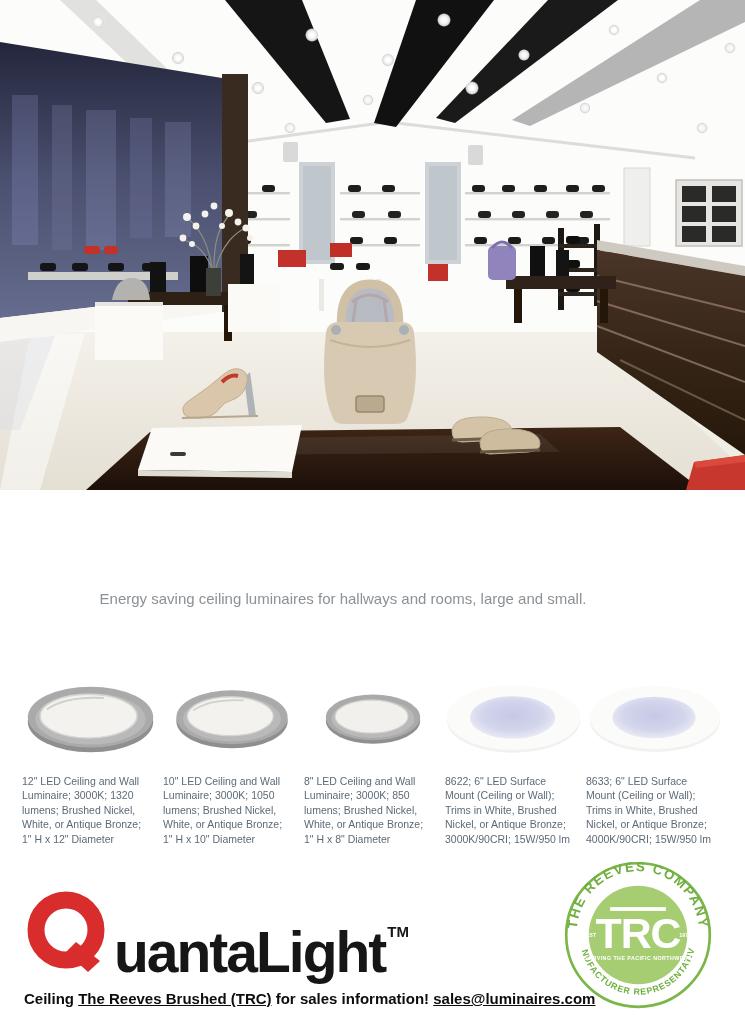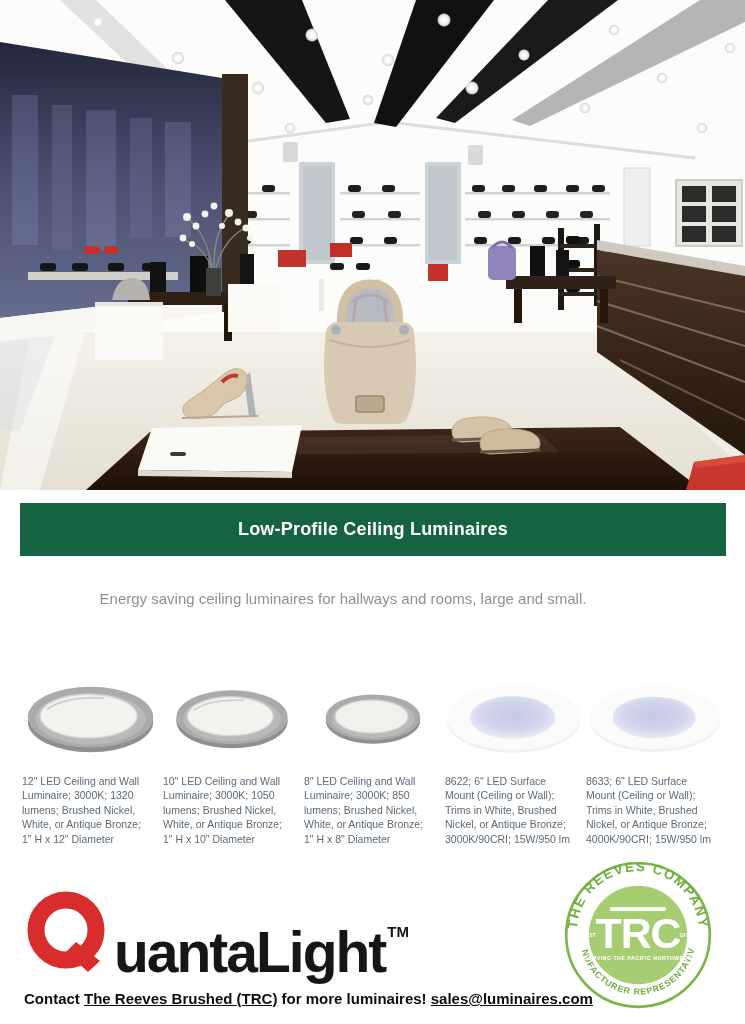--- a/index.html
+++ b/index.html
@@ -325,23 +325,20 @@
           <path d="M480,442 q2,-10 16,-12 q20,-3 34,2 q10,4 10,12 q0,7 -12,8 l-38,2 q-10,0 -10,-12 Z" fill="#cdbc9e" stroke="#b8a787" stroke-width="1"></path>
           <path d="M480,452 L540,450" stroke="#645741" stroke-width="3"></path>
         </g>
       </g>
 
       <polygon points="694,462 745,455 745,490 686,490" fill="#c8372d"></polygon>
       <polygon points="694,462 745,455 745,462 696,468" fill="#da493c"></polygon>
     </svg>
   </div>
 
-  <div class="banner">
-    <h1>Low-Profile Ceiling Luminaires</h1>
-  </div>
 
   <div class="subtitle">Energy saving ceiling luminaires for hallways and rooms, large and small.</div>
 
   <div class="products">
 
     <div class="product">
       <div class="img-box">
         <svg width="133" height="82" viewBox="0 0 140 86">
           <ellipse cx="70" cy="47" rx="66" ry="32" fill="#8f8f8f"></ellipse>
           <ellipse cx="70" cy="42" rx="66" ry="32" fill="#aaaaaa"></ellipse>
@@ -443,16 +440,16 @@
         <text x="70" y="82" text-anchor="middle" font-size="40" font-weight="bold" fill="#ffffff" letter-spacing="-1" font-family="Liberation Sans, sans-serif">TRC</text>
         <rect x="44" y="44" width="52" height="3.5" fill="#ffffff"></rect>
         <text x="70" y="93" text-anchor="middle" font-size="5" font-weight="bold" fill="#ffffff" letter-spacing=".4" font-family="Liberation Sans, sans-serif">SERVING THE PACIFIC NORTHWEST</text>
         <text x="26" y="72" text-anchor="middle" font-size="5" font-weight="bold" fill="#ffffff" font-family="Liberation Sans, sans-serif">EST</text>
         <text x="114" y="72" text-anchor="middle" font-size="5" font-weight="bold" fill="#ffffff" font-family="Liberation Sans, sans-serif">1970</text>
       </svg>
     </div>
   </div>
 
   <div class="footer">
-    <span>Contact </span><span class="link">The Reeves Brushed (TRC)</span><span> for more luminaires! </span><span class="link">sales@luminaires.com</span>
+    <span>Ceiling </span><span class="link">The Reeves Brushed (TRC)</span><span> for sales information! </span><span class="link">sales@luminaires.com</span>
   </div>
 
 </div>
 
 </body></html>

